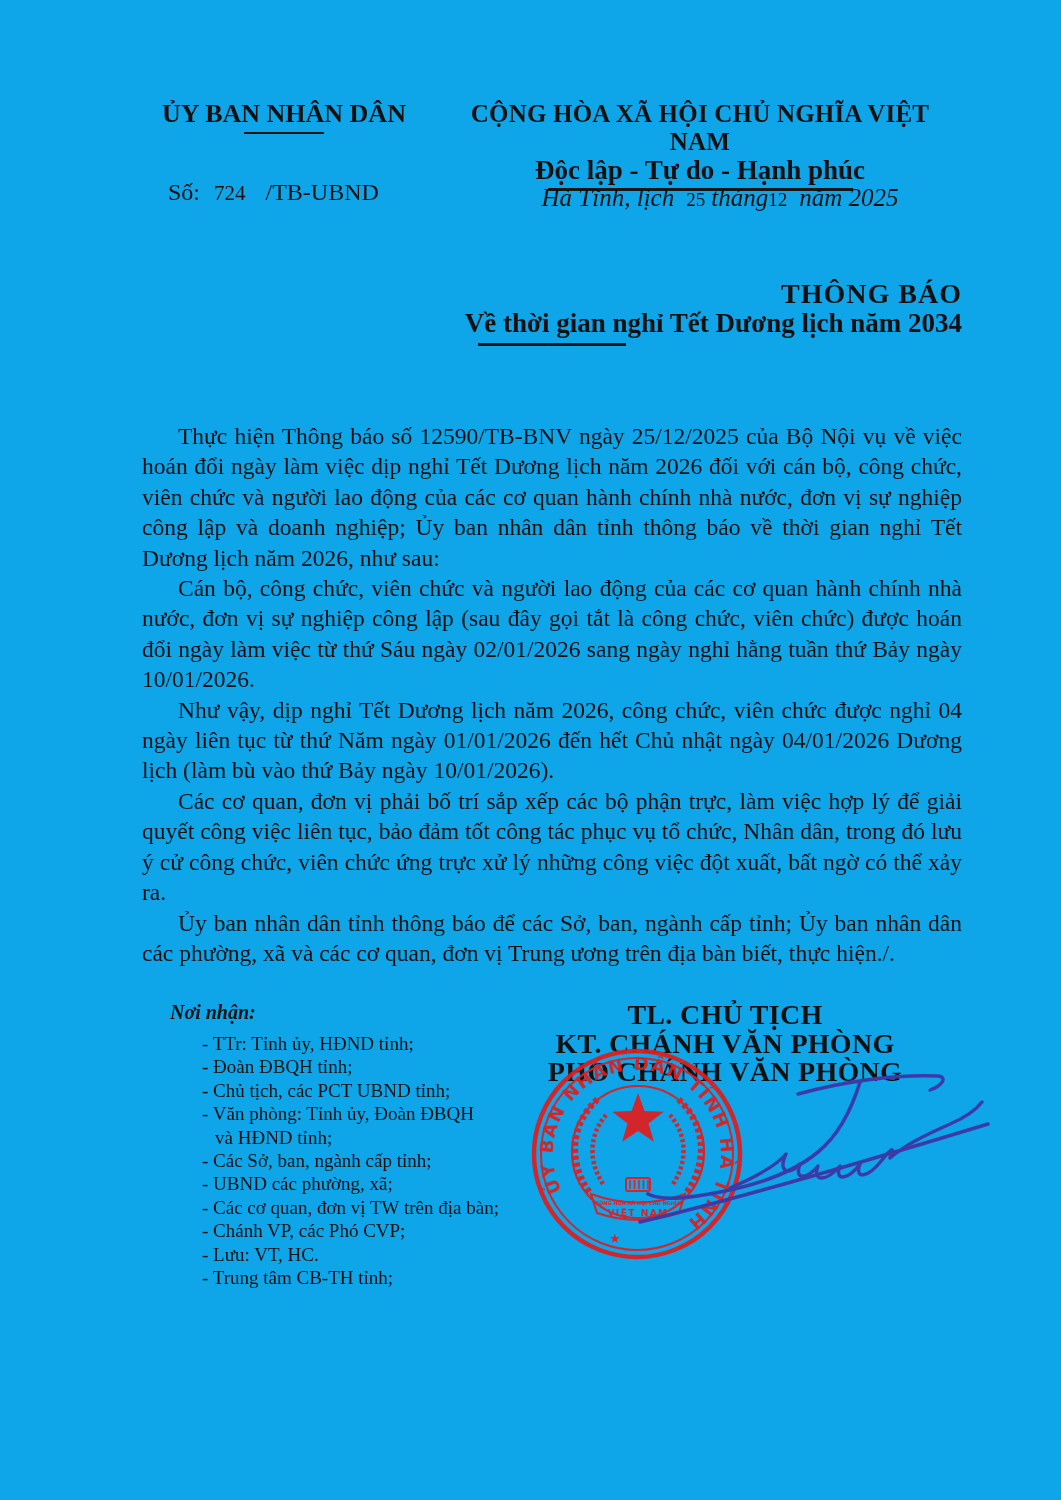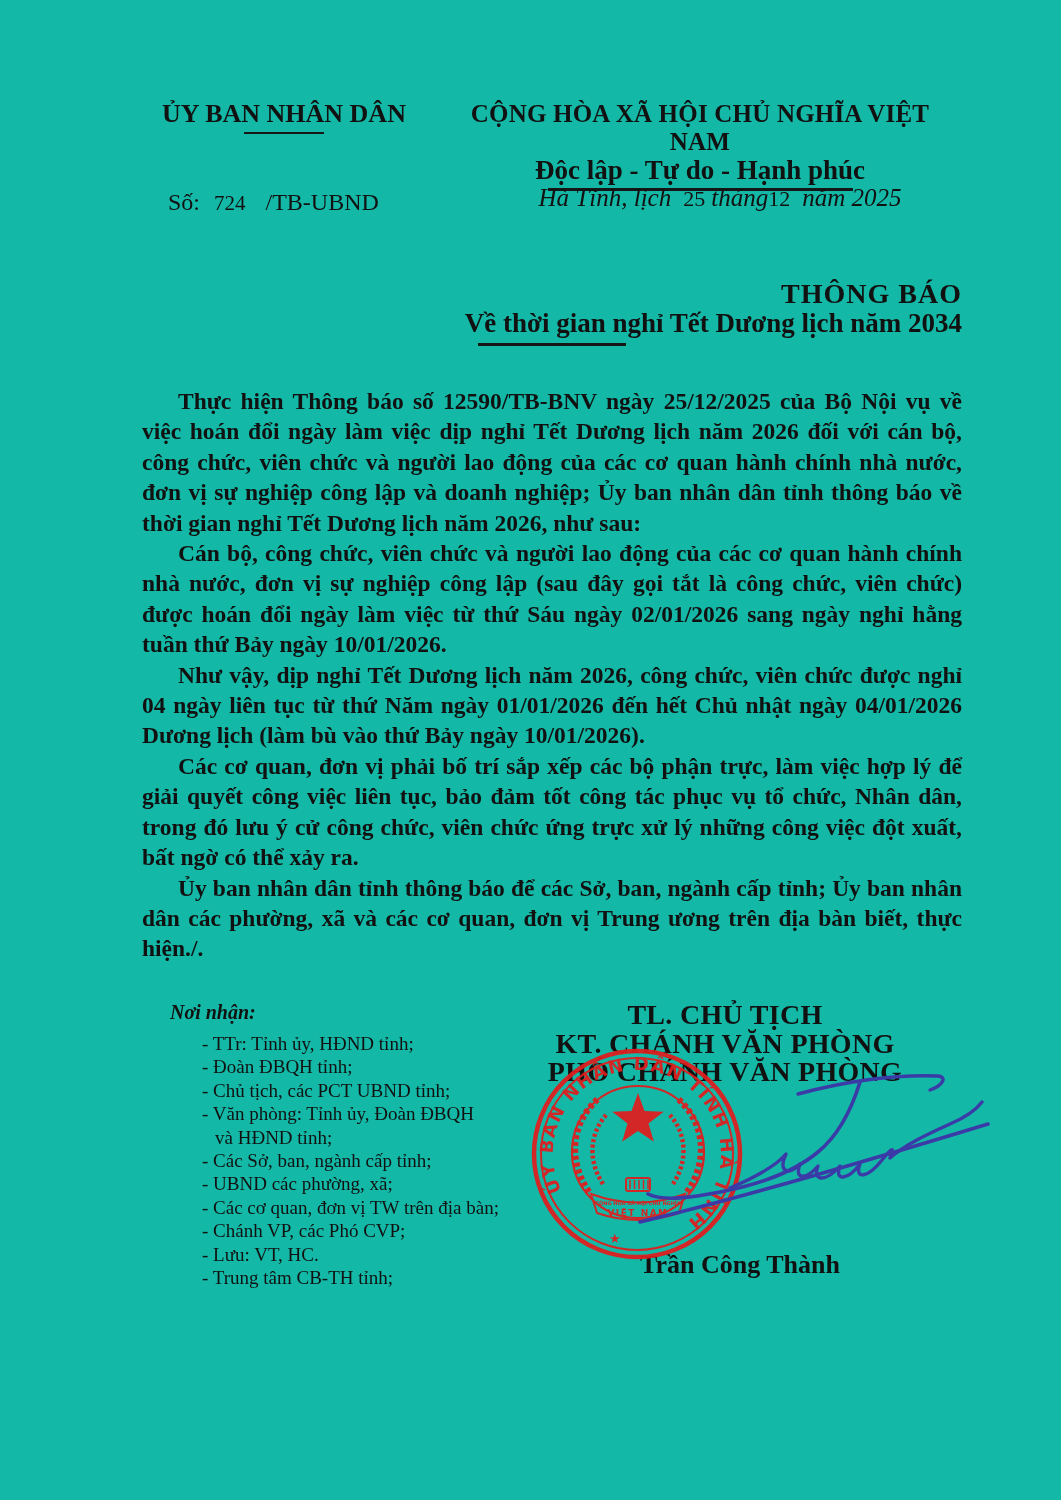--- a/index.html
+++ b/index.html
@@ -1,49 +1,49 @@
 <!DOCTYPE html>
 <html style="--seal-color: #e11d1d; --ink-color: #3b3ba8;"><head>
 <meta charset="utf-8">
 <style>
   html,body { margin:0; padding:0; background:#ffffff; }
   .page {
     position:relative; width:1061px; height:1500px; margin:0 auto;
-    background:#14b8a6; overflow:hidden;
+    background:#0ea5e9; overflow:hidden;
     font-family:"Liberation Serif","DejaVu Serif",serif;
     color:#111;
   }
   
   .hdr-left  { position:absolute; left:140px; top:100px; width:288px; text-align:center; }
   .hdr-left .l1 { font-size:26px; font-weight:bold; line-height:28px; }
   .hdr-left .l2 { font-size:26px; font-weight:bold; line-height:28px; }
   .hdr-left .rule { width:80px; height:2px; background:#161616; margin:4px auto 0; }
 
   .hdr-right { position:absolute; left:440px; top:100px; width:520px; text-align:center; }
   .hdr-right .l1 { font-size:25px; font-weight:bold; line-height:28px; letter-spacing:0.2px; }
   .hdr-right .l2 { font-size:27px; font-weight:bold; line-height:29px; }
   .hdr-right .rule { width:305px; height:2.5px; background:#161616; margin:3px auto 0; }
 
-  .so-line { position:absolute; left:168px; top:189px; font-size:24px; white-space:nowrap; }
+  .so-line { position:absolute; left:168px; top:179px; font-size:24px; white-space:nowrap; }
   .so-line .num { font-size:21px; margin:0 20px 0 14px; }
 
   .date-line { position:absolute; left:450px; top:184px; width:540px; text-align:center;
                font-style:italic; font-size:25px; white-space:nowrap; }
-  .date-line .numf { font-style:normal; font-size:22px;text-align:center; }
+  .date-line .numf { font-style:normal; font-size:19px;text-align:center; }
   .date-line .d { margin:0 6px 0 12px; }
   .date-line .m { margin-right:12px; }
 
   
   .title { position:absolute; left:142px; top:279px; width:820px; text-align:right; }
   .title .t1 { font-size:28px; font-weight:bold; line-height:29px; letter-spacing:1px; }
   .title .t2 { font-size:27px; font-weight:bold; line-height:30px; }
   .title .rule { width:148px; height:2.5px; background:#161616; margin:5px auto 0; }
 
   
-  .body-text { position:absolute; left:142px; top:386px; width:820px;font-weight:bold; }
+  .body-text { position:absolute; left:142px; top:421px; width:820px; }
   .body-text p { margin:0; font-size:23.5px; line-height:30.4px;
                  text-align:justify; text-indent:36px; }
 
   
   .recipients { position:absolute; left:170px; top:1001px; width:380px; }
   .recipients .head { font-size:20px; font-weight:bold; font-style:italic; margin-bottom:8px; }
   .recipients .item { font-size:19px; line-height:23.4px; white-space:nowrap;margin-left:32px; }
   .recipients .item.cont { padding-left:13px; }
 
   .sig-block { position:absolute; left:520px; top:1001px; width:410px; text-align:center; z-index:1; }
@@ -112,21 +112,20 @@
     <div class="item">- Lưu: VT, HC.</div>
     <div class="item">- Trung tâm CB-TH tỉnh;</div>
   </div>
 
   <div class="sig-block">
     <div>TL. CHỦ TỊCH</div>
     <div>KT. CHÁNH VĂN PHÒNG</div>
     <div>PHÓ CHÁNH VĂN PHÒNG</div>
   </div>
 
-  <div class="sig-name">Trần Công Thành</div>
 
   <svg class="seal-svg" viewBox="0 0 240 240">
     <defs>
       <path id="ringPath" d="M 52.9 170.6 A 84 84 0 1 1 155.5 196.1"></path>
     </defs>
     <circle class="seal-stroke" cx="120" cy="120" r="103" stroke-width="4.5"></circle>
     <circle class="seal-stroke" cx="120" cy="120" r="96" stroke-width="2"></circle>
     <text class="seal-text" font-size="18" letter-spacing="1.5">
       <textPath href="#ringPath" startOffset="50%" text-anchor="middle">ỦY BAN NHÂN DÂN TỈNH HÀ TĨNH</textPath>
     </text>

